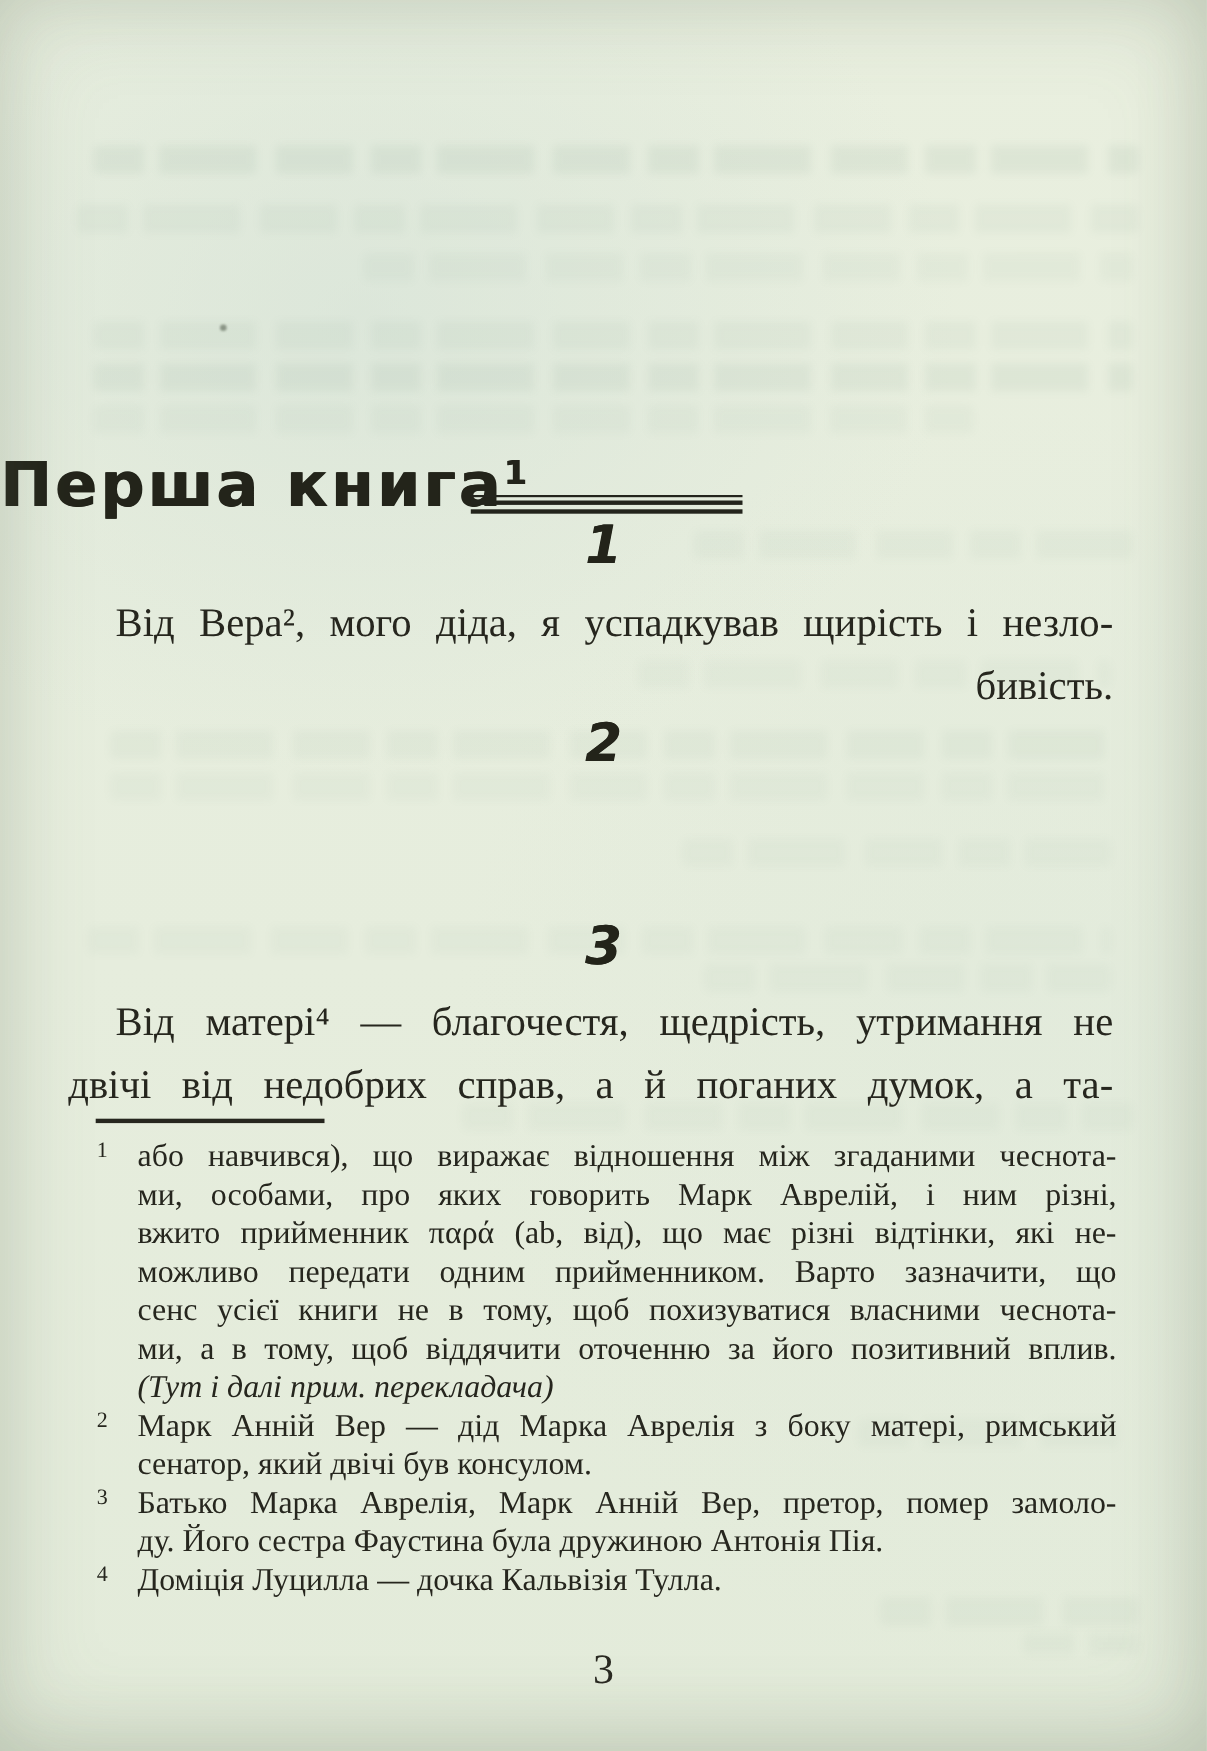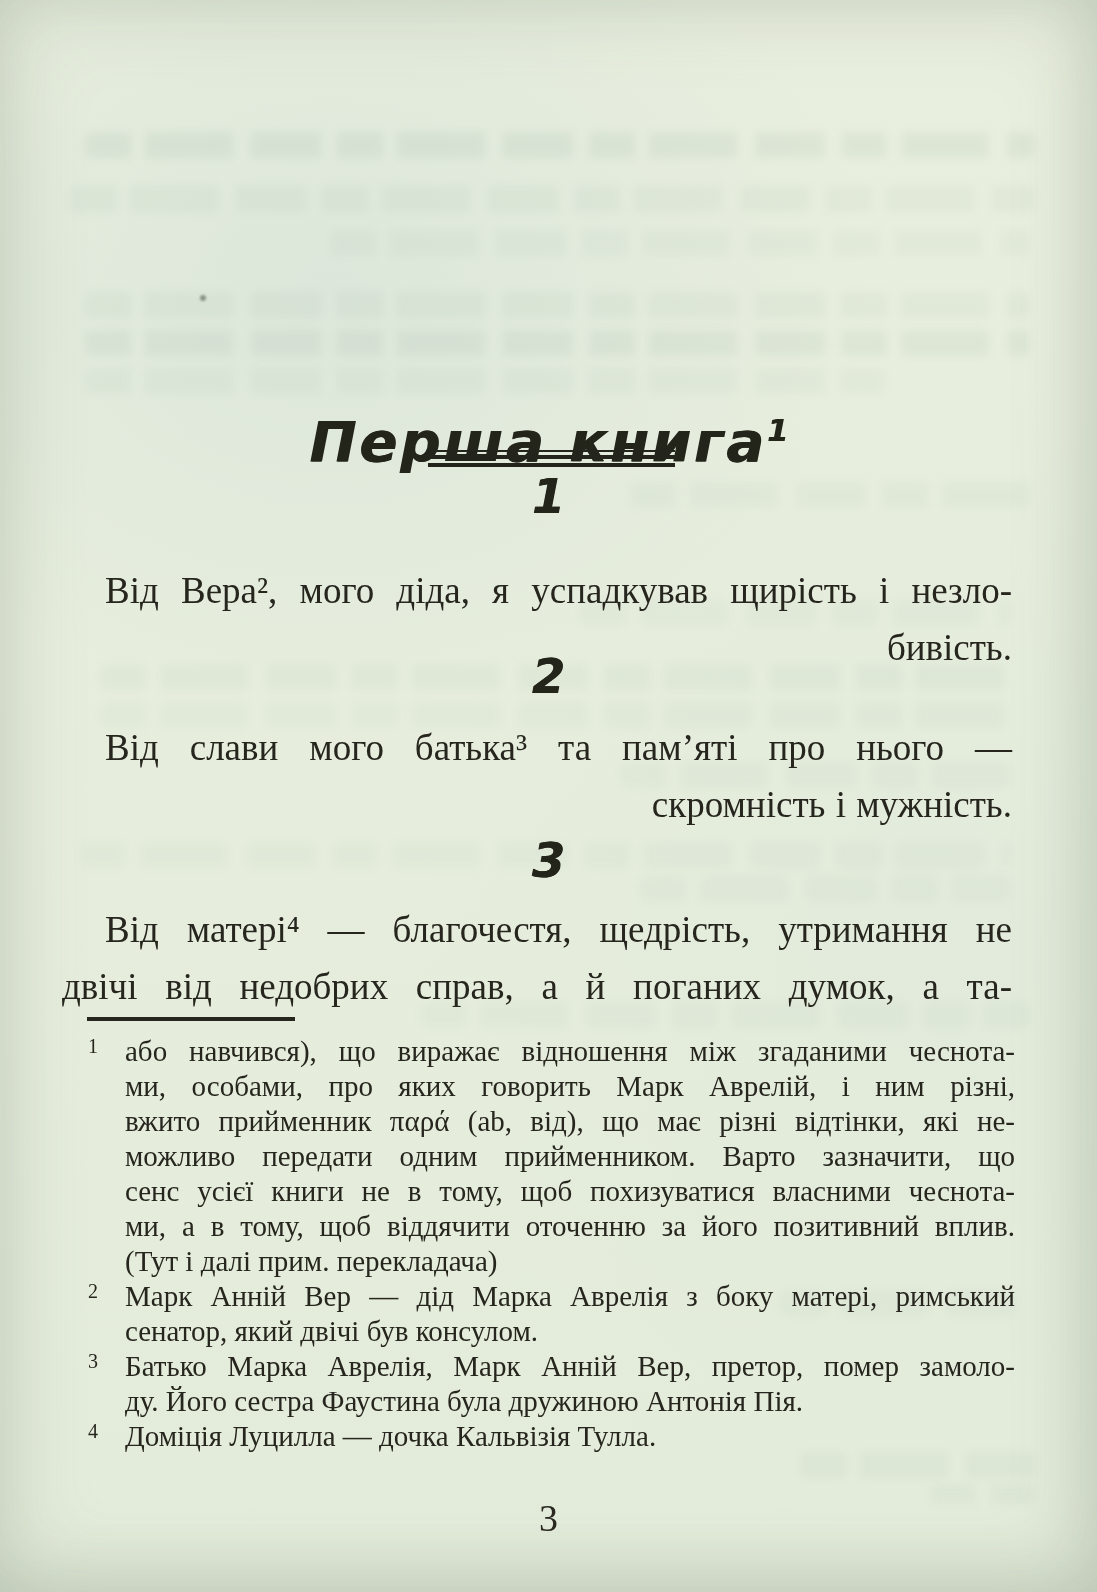--- a/index.html
+++ b/index.html
@@ -26,23 +26,22 @@
       rgba(108,142,122,.55) 0 46px, rgba(108,142,122,0) 46px 60px,
       rgba(108,142,122,.55) 60px 148px, rgba(108,142,122,0) 148px 166px,
       rgba(108,142,122,.55) 166px 236px, rgba(108,142,122,0) 236px 252px);
     filter:blur(4px);
   }
   .speck{position:absolute;width:6px;height:6px;border-radius:50%;
     background:rgba(62,72,56,.5);filter:blur(1px);}
   
   .title{
     position:absolute;top:368px;left:0;width:100%;
-    text-align:center;
     font-family:"DejaVu Sans","Liberation Sans",sans-serif;
-    font-weight:bold;font-style:italic;
+    font-weight:bold;
     font-size:56px;line-height:1;letter-spacing:3px;
     color:#23241a;
     text-shadow:1px 0 0 #23241a;
     margin-top:46px;
   }
   .title-sup{font-size:30px;vertical-align:super;letter-spacing:0;}
   .title-rule{
     position:absolute;top:455px;left:428px;width:247px;height:4px;
     background:#23241c;
   }
@@ -68,21 +67,21 @@
   
   .fn-rule{position:absolute;top:1017px;left:87px;width:208px;height:4px;background:#26261e;}
   
   .footnotes{position:absolute;top:1034px;left:125px;width:890px;}
   .fn{position:relative;}
   .fn-mark{
     position:absolute;left:-37px;top:1px;
     font-size:20px;color:#26261e;
   }
   .fn-line{font-size:29px;line-height:35px;}
-  .italic{}
+  .italic{font-style:italic;}
   .page-number{
     position:absolute;top:1496px;left:0;width:100%;text-align:center;
     font-size:38px;line-height:1.2;color:#2a2a22;
   }
 </style>
 </head>
 <body>
 
 <div class="page">
 
@@ -102,30 +101,26 @@
   <div class="ghost" style="left:420px;top:1002px;width:610px;opacity:.08"></div>
   <div class="ghost" style="left:780px;top:1290px;width:240px;opacity:.08"></div>
   <div class="ghost" style="left:800px;top:1452px;width:235px;opacity:.10"></div>
   <div class="ghost" style="left:930px;top:1484px;width:105px;height:20px;opacity:.09"></div>
   <div class="speck" style="left:200px;top:295px;"></div>
 
   <h1 class="title"><span>Перша книга</span><span class="title-sup">1</span></h1>
   <div class="title-rule"></div>
 
   <div class="sec-num" style="top:472px">1</div>
-  <div class="para" style="top:562px">
+  <div class="para" style="top:538px">
     <div class="bline jl indent">Від Вера², мого діда, я успадкував щирість і незло-</div>
     <div class="bline">бивість.</div>
   </div>
 
   <div class="sec-num" style="top:652px">2</div>
-  <div class="para" style="top:719px">
-    <div class="bline jl indent">Від слави мого батька³ та пам’яті про нього —</div>
-    <div class="bline">скромність і мужність.</div>
-  </div>
 
   <div class="sec-num" style="top:836px">3</div>
   <div class="para" style="top:901px">
     <div class="bline jl indent">Від матері⁴ — благочестя, щедрість, утримання не</div>
     <div class="bline jl">двічі від недобрих справ, а й поганих думок, а та-</div>
   </div>
 
   <div class="fn-rule"></div>
 
   <div class="footnotes">

